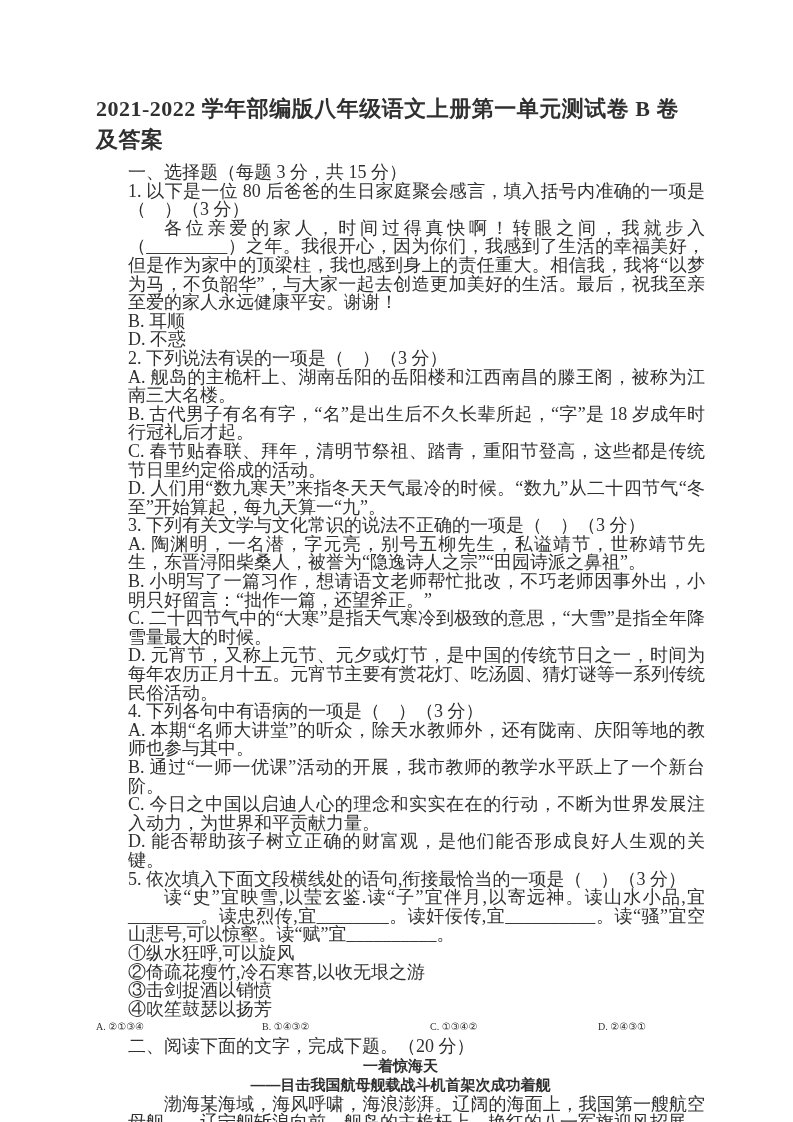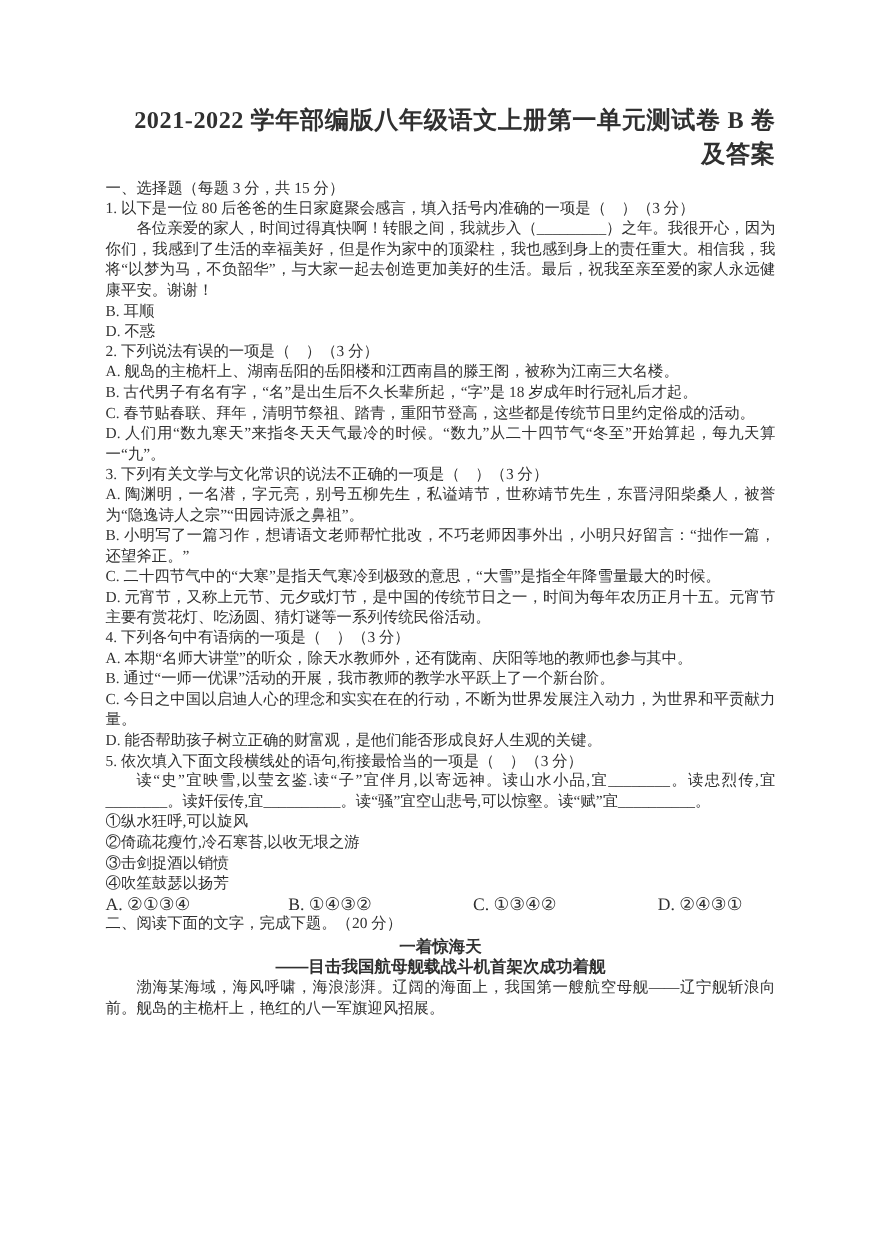--- a/index.html
+++ b/index.html
@@ -12,33 +12,34 @@
   }
   .page {
     width: 793px; height: 1122px;
     padding: 93px 88px 0 96px;
     background: #ffffff;
   }
   .doc-title {
     font-size: 22px;
     line-height: 31px;
     font-weight: 700;
-    text-align: right;
+    text-align: left;
     letter-spacing: 0.5px;
     margin-bottom: 8px;
   }
   .t {
-    font-size: 14px;
+    font-size: 18px;
     line-height: 18.6px;
     text-align: justify;
+    margin-left: 32px;
   }
   .indent { text-indent: 2em; }
   .choices {
     display: flex;
-    font-size: 16px;
+    font-size: 10px;
     line-height: 18.6px;
   }
   .choices span:nth-child(1) { width: 166px; }
   .choices span:nth-child(2) { width: 168px; }
   .choices span:nth-child(3) { width: 168px; }
   .center-bold {
     text-align: center;
     font-weight: 700;
     font-family: "Liberation Sans", "DejaVu Sans", sans-serif;
     font-size: 15px;

